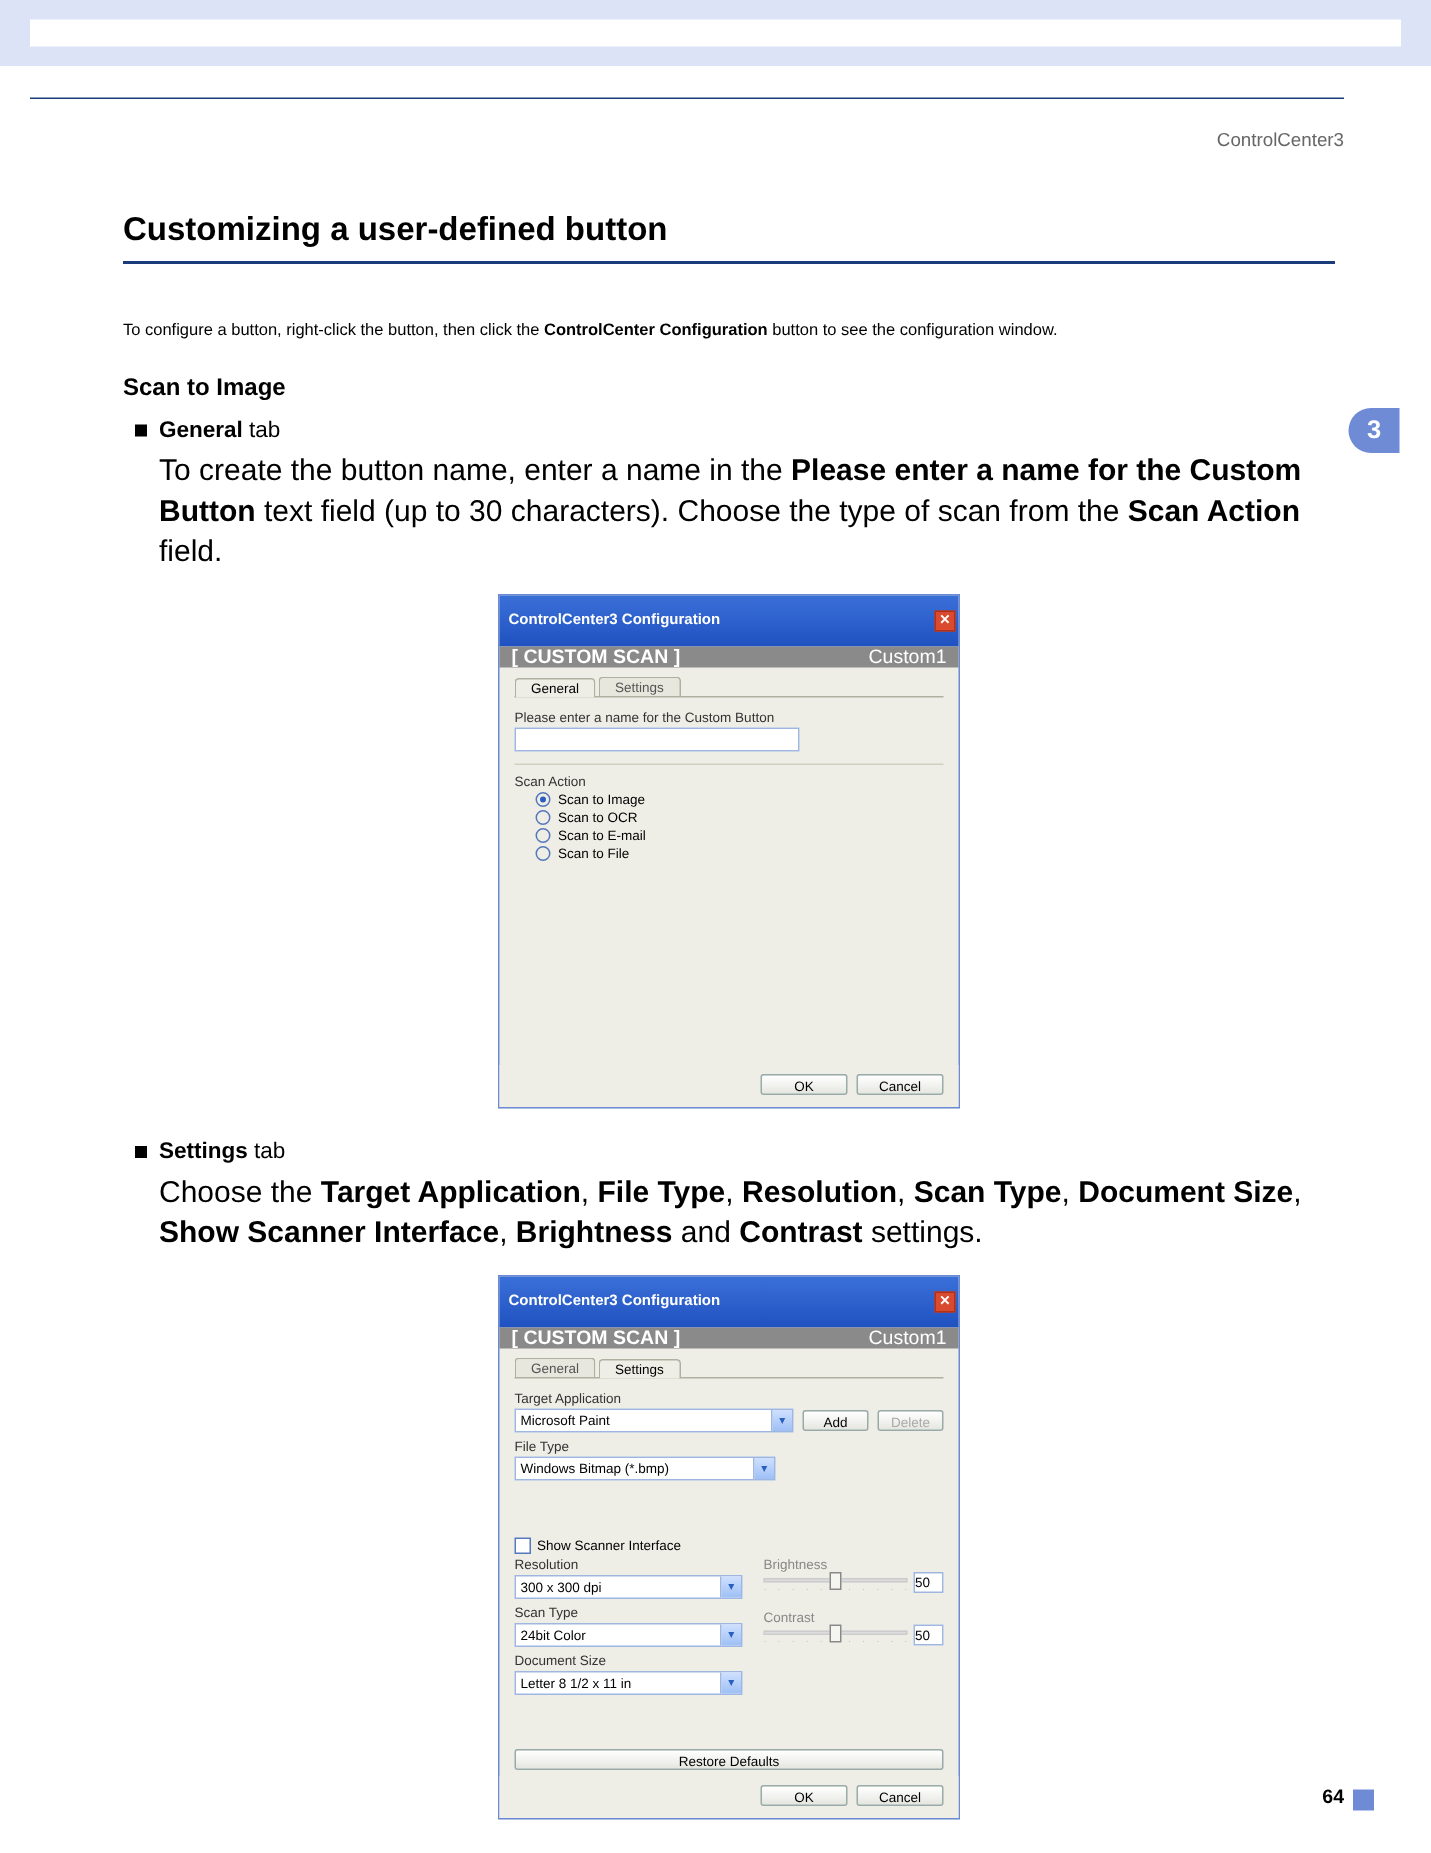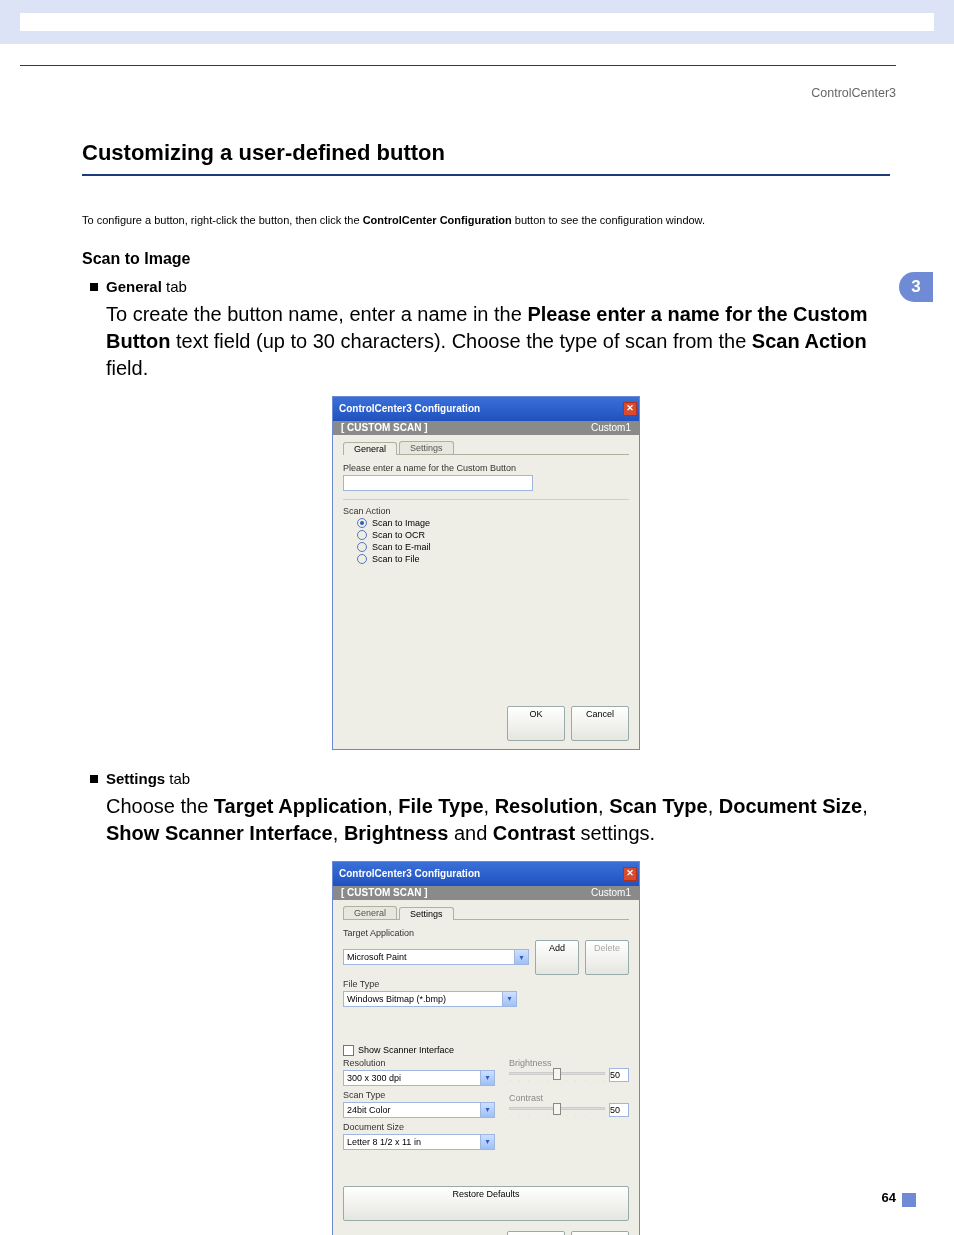--- a/index.html
+++ b/index.html
@@ -22,36 +22,36 @@
 
   
   .side-tab { position: absolute; right: 21px; top: 272px; width: 34px; height: 30px; background: #6f8bd6; border-top-left-radius: 15px; border-bottom-left-radius: 15px; color: #fff; font-size: 17px; font-weight: bold; display: flex; align-items: center; justify-content: center; }
 
   
   .pagenum { position: absolute; right: 58px; bottom: 30px; font-size: 13px; font-weight: bold; }
   .footer-accent { position: absolute; right: 38px; bottom: 28px; width: 14px; height: 14px; background: #6f8bd6; }
 
   
   .dlg { width: 308px; margin: 0 auto 20px auto; border: 1px solid #6a8ad4; font-size: 9px; color: #000; background: #efeee6; }
-  .dlg-title { background: linear-gradient(#3b6fd8, #1f52c0); color: #fff; height: 24px; display: flex; align-items: center; justify-content: space-between; padding: 0 2px 0 6px; font-weight: bold; font-size: 10px; }
+  .dlg-title { background: linear-gradient(#3b6fd8, #1f52c0); color: #fff; height: 34px; display: flex; align-items: center; justify-content: space-between; padding: 0 2px 0 6px; font-weight: bold; font-size: 10px; }
   .dlg-close { width: 14px; height: 14px; background: #d94a2e; border: 1px solid #b03018; display: flex; align-items: center; justify-content: center; color: #fff; font-size: 9px; line-height: 1; }
-  .dlg-sub { background: #8a8a8a; color: #fff; height: 14px; display: flex; justify-content: space-between; align-items: center; padding: 0 8px; font-size: 10px; font-weight: bold; }
+  .dlg-sub { background: #8a8a8a; color: #fff; height: 14px; display: flex; justify-content: space-between; align-items: center; padding: 0 8px; font-size: 13px; font-weight: bold; }
   .dlg-sub .right { font-weight: normal; }
   .dlg-body { padding: 6px 10px 4px 10px; }
   .tabs { display: flex; border-bottom: 1px solid #b0b0a0; margin-bottom: 8px; }
   .tab { border: 1px solid #b0b0a0; border-bottom: none; padding: 1px 10px; font-size: 9px; background: #e8e7dd; color: #555; margin-right: 2px; border-top-left-radius: 3px; border-top-right-radius: 3px; }
   .tab.active { background: #efeee6; color: #000; position: relative; top: 1px; }
   .field-label { font-size: 9px; color: #333; margin-bottom: 2px; display: block; }
   .text-input { width: 190px; height: 16px; border: 1px solid #9fb7e0; background: #fff; font-size: 9px; padding: 0 3px; }
   .group-rule { border-top: 1px solid #d0d0c0; margin: 8px 0 6px 0; }
   .radio-row { display: flex; align-items: center; margin: 2px 0 2px 14px; font-size: 9px; }
   .radio { width: 10px; height: 10px; border: 1px solid #5577bb; border-radius: 50%; margin-right: 5px; display: flex; align-items: center; justify-content: center; }
   .radio.sel::after { content: ""; width: 4px; height: 4px; background: #2a5fc0; border-radius: 50%; }
   .dlg-buttons { display: flex; justify-content: flex-end; gap: 6px; padding: 6px 10px 8px 0; background: #efeee6; }
-  .winbtn { min-width: 58px; height: 35px; border: 1px solid #9aa; background: linear-gradient(#fff,#e6e6e0); font-size: 9px; border-radius: 2px; text-align: center; line-height: 15px; color: #000; }
+  .winbtn { min-width: 58px; height: 14px; border: 1px solid #9aa; background: linear-gradient(#fff,#e6e6e0); font-size: 9px; border-radius: 2px; text-align: center; line-height: 15px; color: #000; }
   .winbtn.dis { color: #aaa; }
 
   
   .row2 { display: flex; align-items: center; gap: 6px; margin-bottom: 4px; }
   .select { display: flex; align-items: center; justify-content: space-between; height: 16px; border: 1px solid #9fb7e0; background: #fff; font-size: 9px; padding-left: 3px; }
   .select .arrow { width: 14px; height: 14px; background: linear-gradient(#cfe0ff,#9ec0f5); border-left: 1px solid #9fb7e0; display: flex; align-items: center; justify-content: center; color: #2a5fc0; font-size: 8px; }
   .cols { display: flex; gap: 14px; }
   .colL { flex: 1; }
   .colR { width: 120px; }
   .slider-label { font-size: 9px; color: #888; margin-bottom: 2px; }

